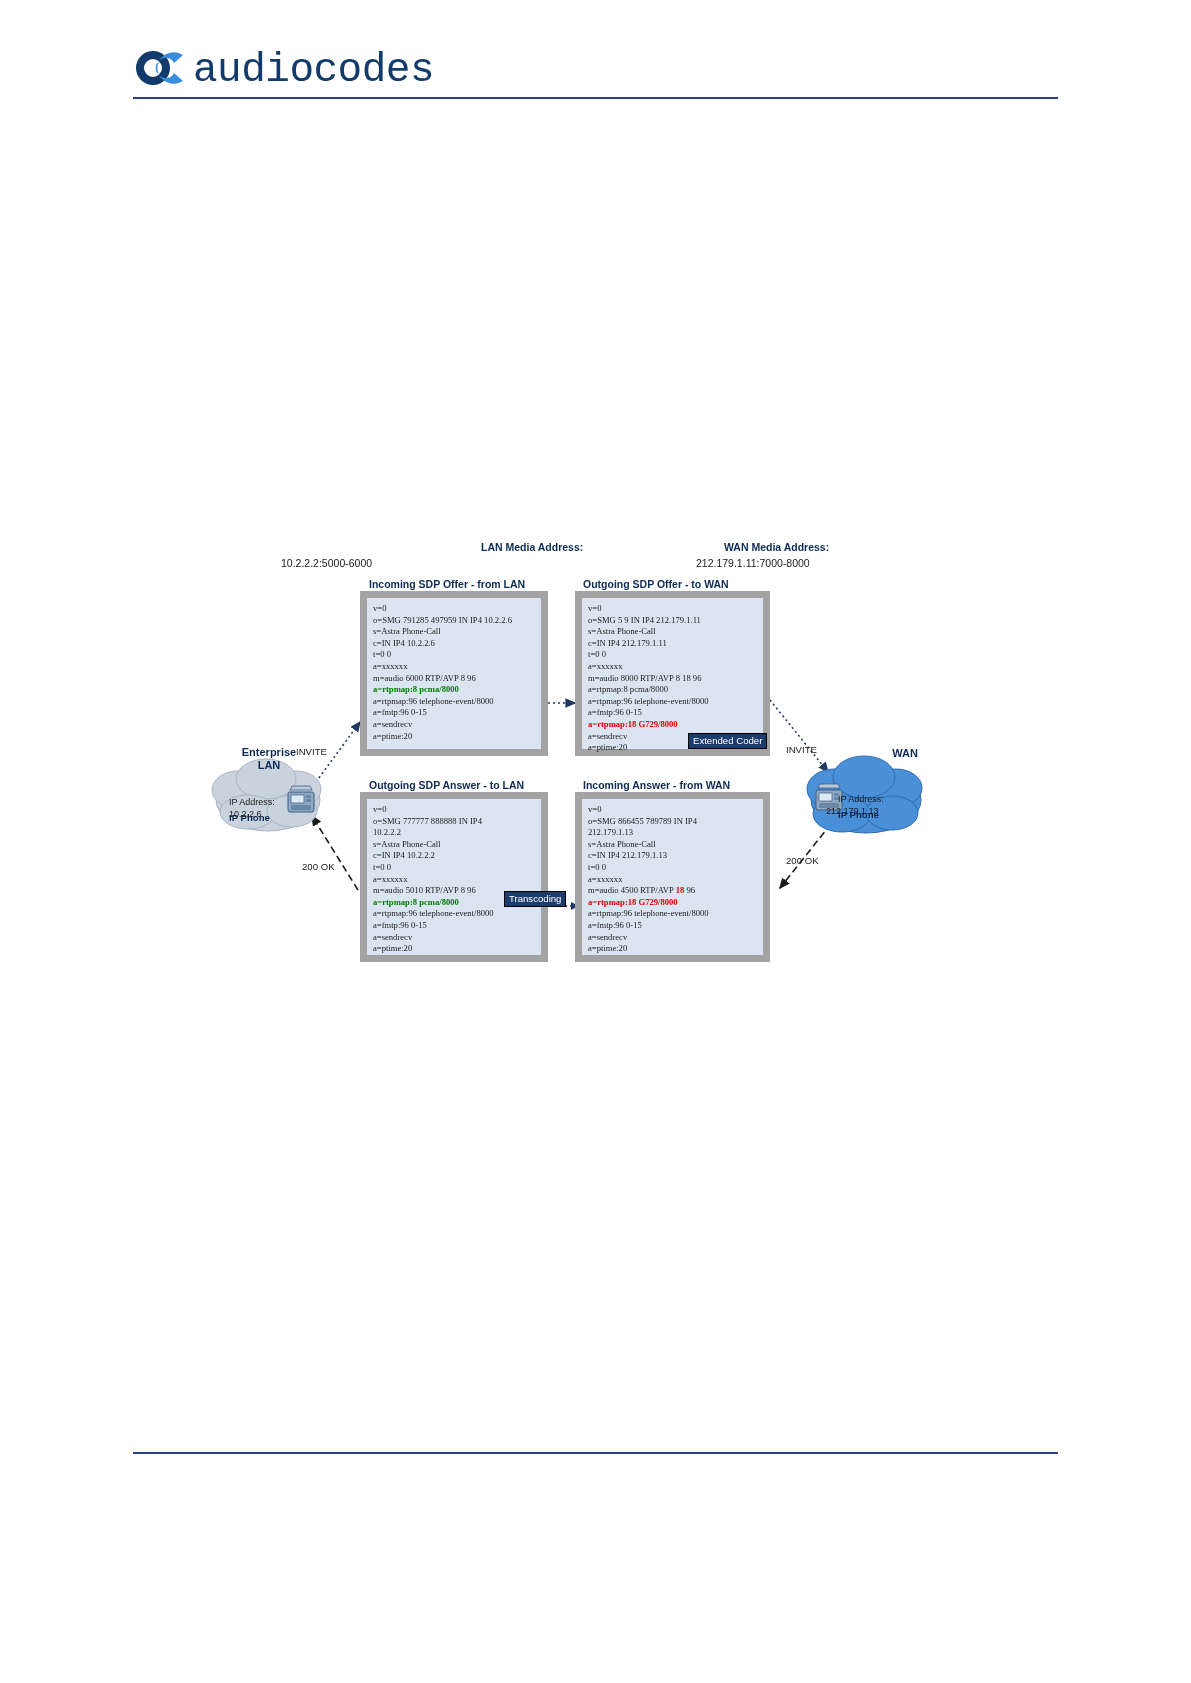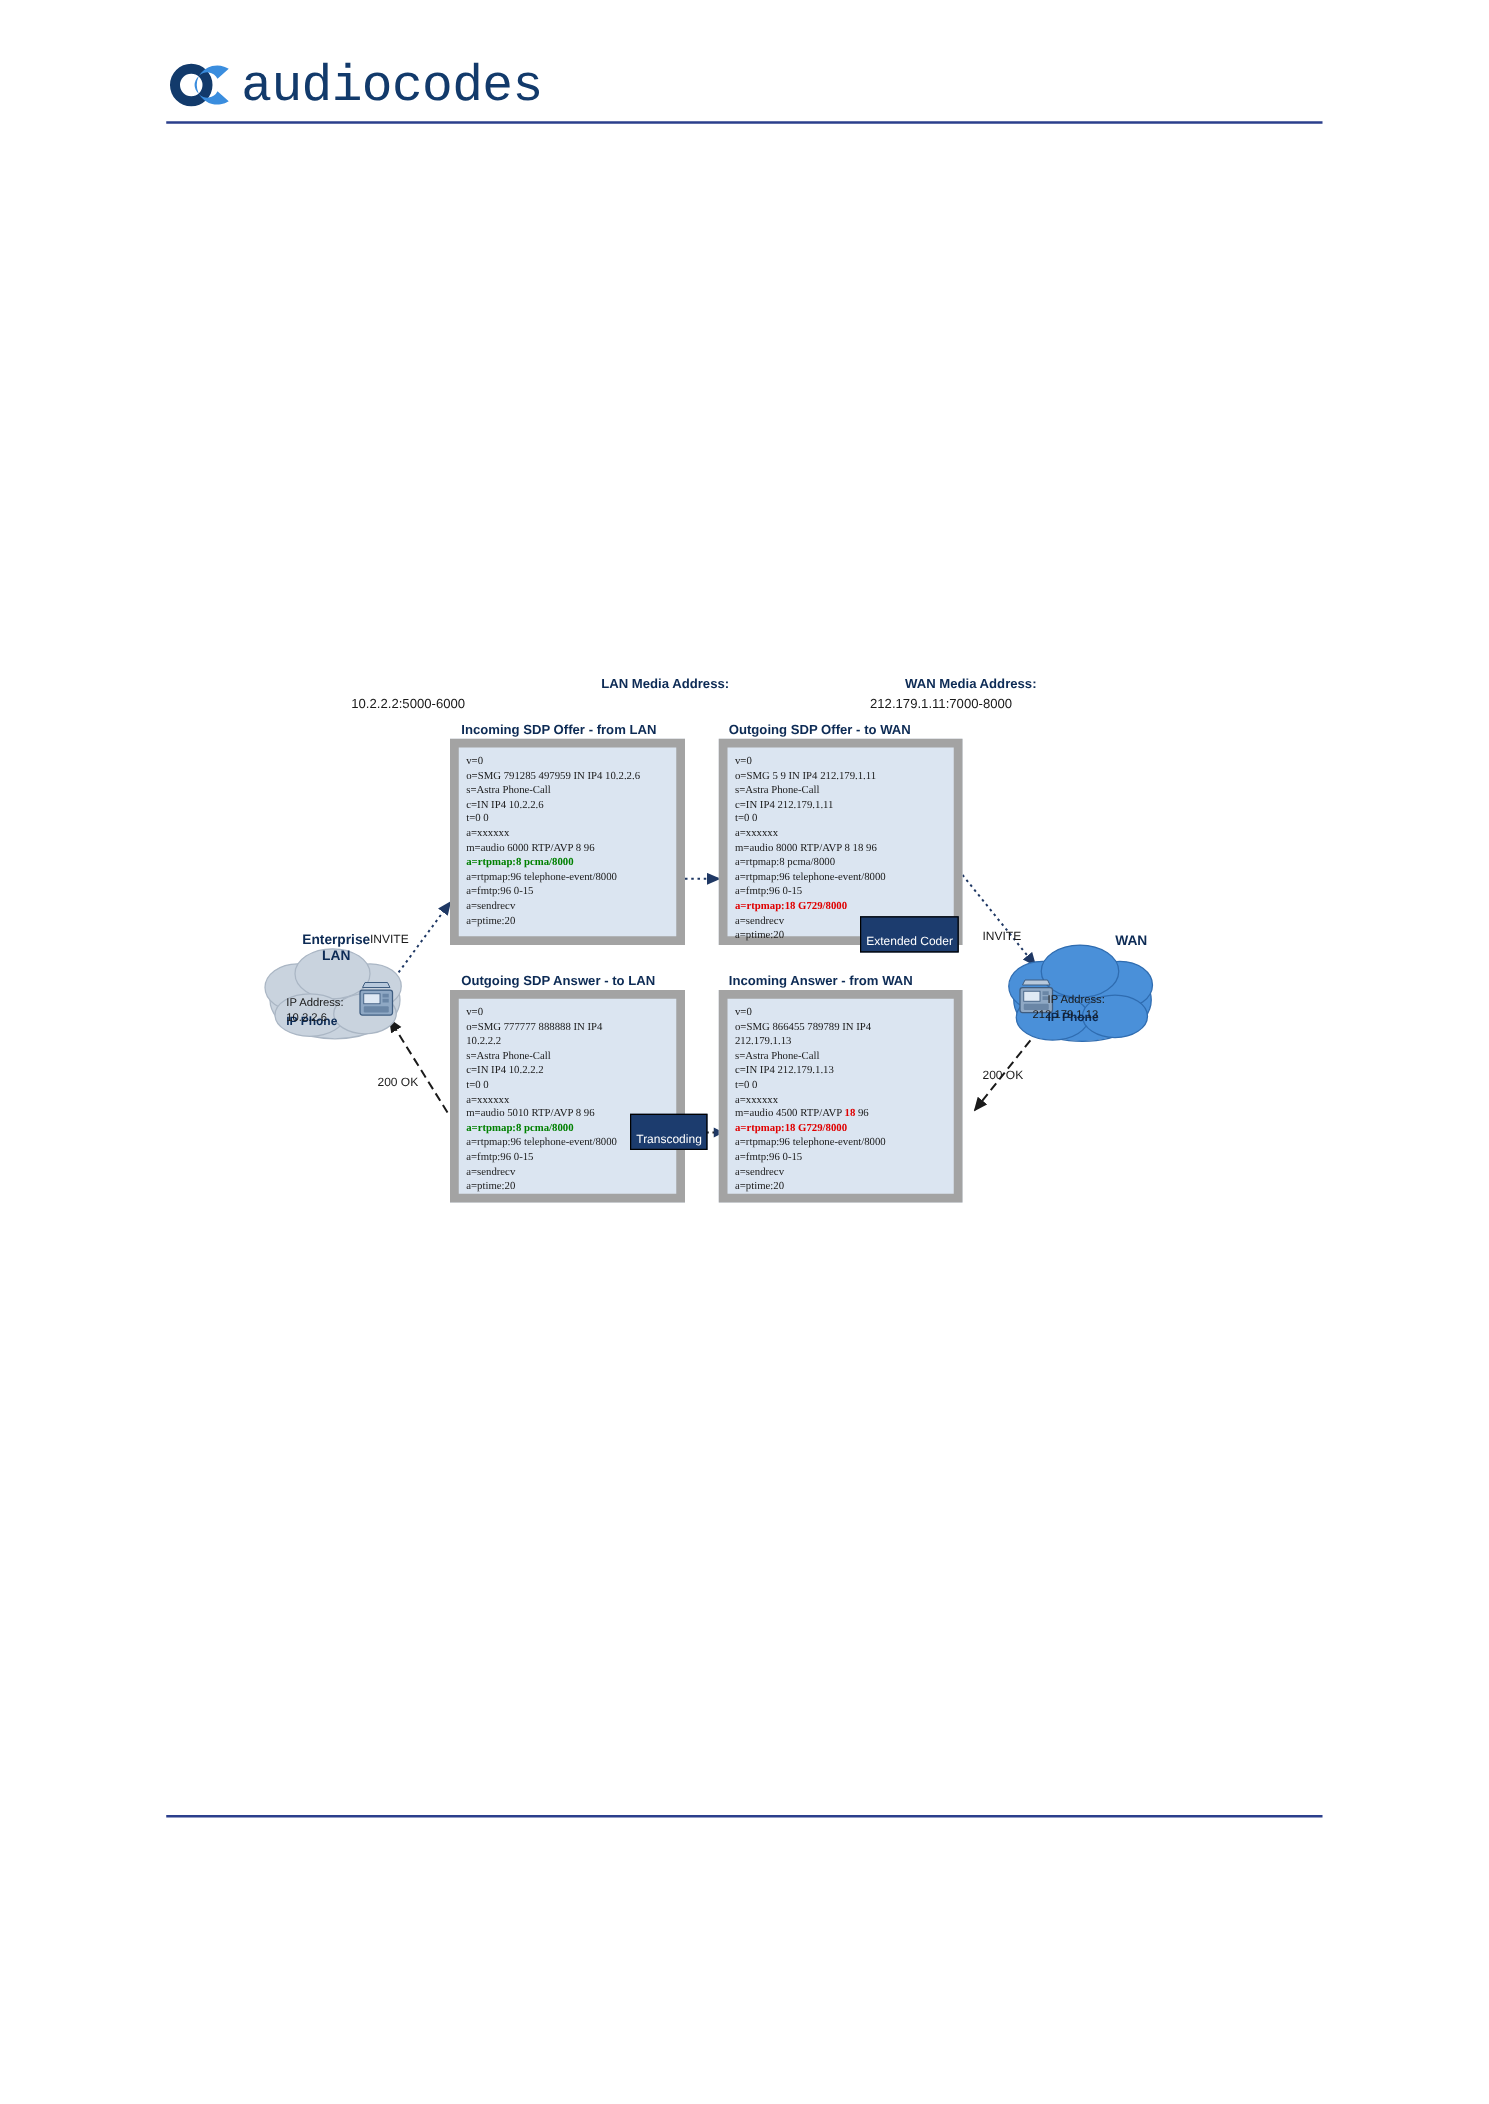--- a/index.html
+++ b/index.html
@@ -87,21 +87,21 @@
     white-space:nowrap;
   }
 
   .callout {
     position:absolute;
     background:#1c3c6e;
     color:#ffffff;
     border:1px solid #000000;
     font-family:"Liberation Sans", sans-serif;
     font-size:9.6px;
-    padding:14px 4px 2px 4px;
+    padding:1px 4px 2px 4px;
     white-space:nowrap;
     z-index:5;
   }
 
   .edge-label {
     position:absolute;
     font-family:"Liberation Sans", sans-serif;
     font-size:9.6px;
     color:#1a1a1a;
     white-space:nowrap;

